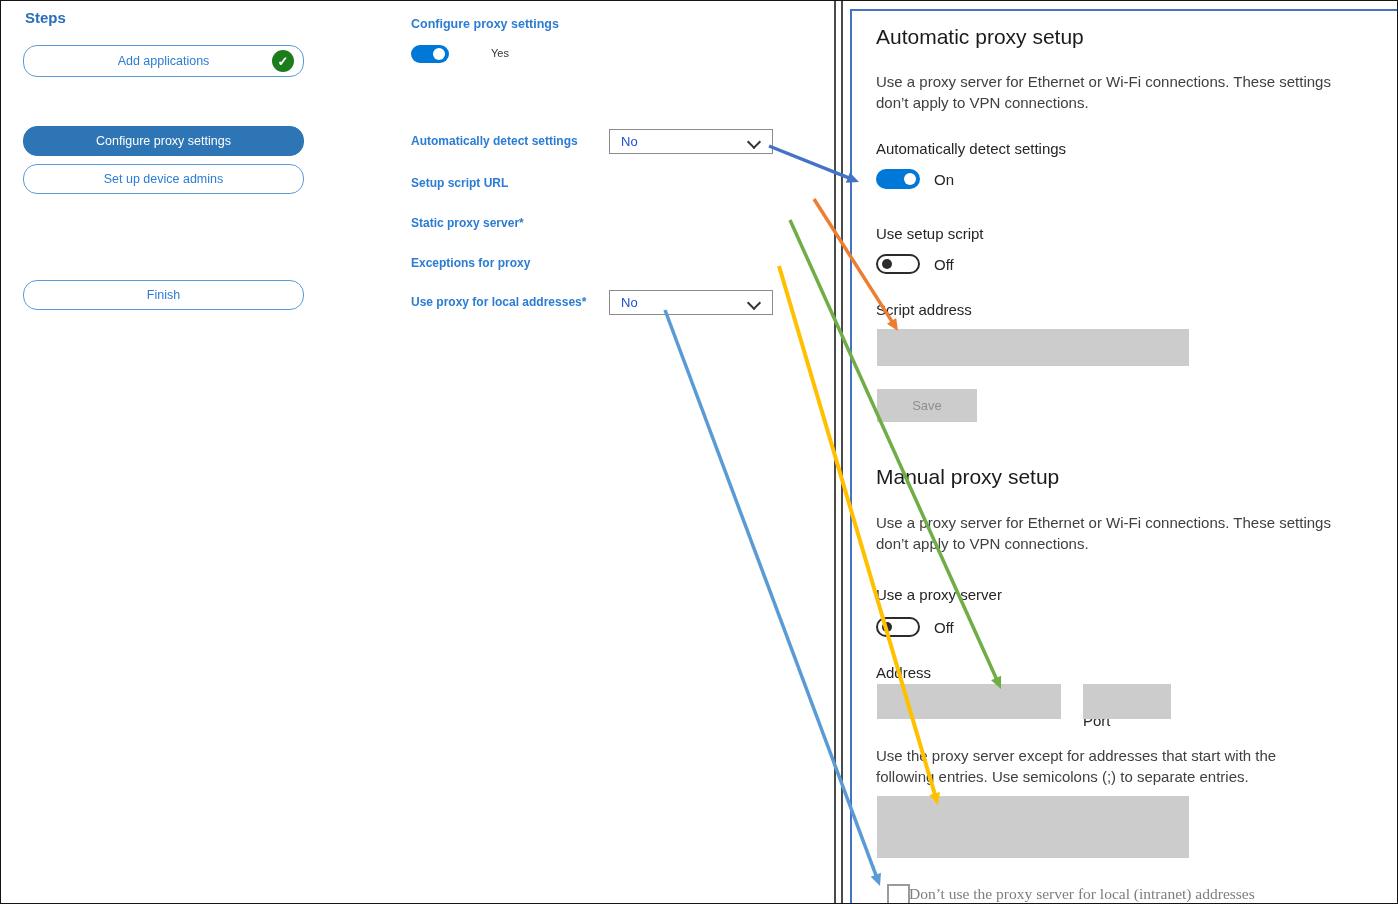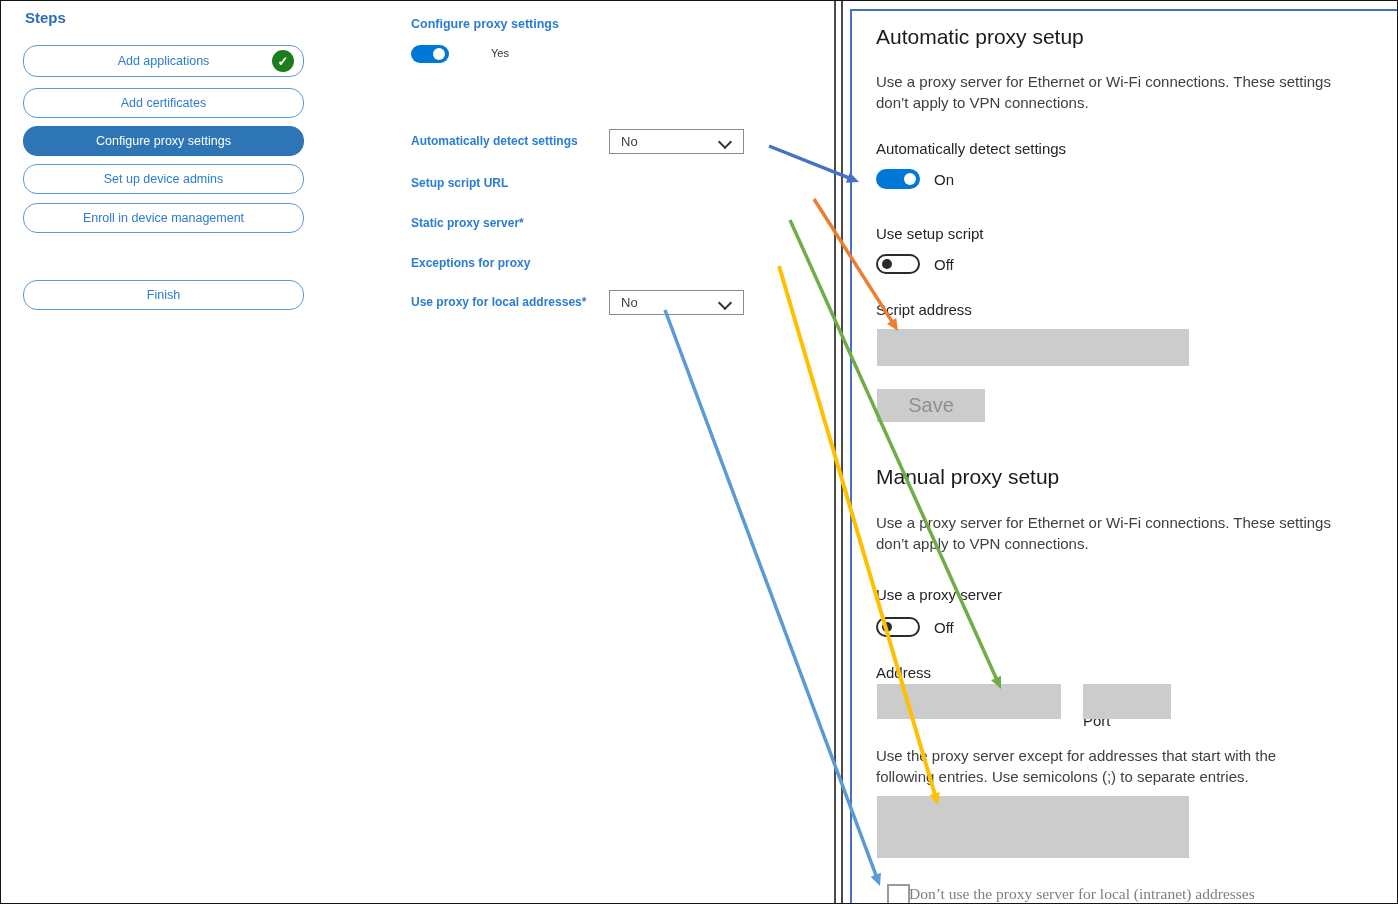--- a/index.html
+++ b/index.html
@@ -28,22 +28,22 @@
   }
 
   
   .form-title{left:410px;top:16px;font-size:12.5px;font-weight:bold;color:#2b7cd3;}
   .mini-toggle{left:410px;top:44px;width:38px;height:18px;border-radius:9px;background:#0078d7;}
   .mini-toggle .knob{position:absolute;left:22px;top:3px;width:12px;height:12px;border-radius:50%;background:#fff;}
   .yes-label{left:458px;top:46px;font-size:11px;color:#333;margin-left:32px;}
   .flabel{left:410px;font-size:12px;font-weight:bold;color:#2b7cd3;}
   .fl-1{top:133px;} .fl-2{top:175px;} .fl-3{top:215px;} .fl-4{top:255px;} .fl-5{top:294px;}
   .dropdown{
-    left:608px;width:135px;height:25px;border:1px solid #8b8b8b;background:#fff;
-    box-sizing:border-box;font-size:13px;color:#404040;display:flex;align-items:center;
+    left:608px;width:164px;height:25px;border:1px solid #8b8b8b;background:#fff;
+    box-sizing:border-box;font-size:13px;color:#1d4ed8;display:flex;align-items:center;
     padding-left:11px;cursor:pointer;
   }
   .dd-1{top:128px;} .dd-5{top:289px;}
   .chev{position:absolute;right:13px;top:7px;width:8px;height:8px;
     border-right:2px solid #333;border-bottom:2px solid #333;transform:rotate(45deg);}
   .tinput{
     left:608px;width:207px;height:25px;border:1px solid #a6a6a6;background:#fff;
     box-sizing:border-box;font-size:12.5px;color:#333;padding:0 0 0 9px;
     font-family:"Liberation Sans",sans-serif;white-space:nowrap;overflow:hidden;
   }
@@ -70,52 +70,46 @@
   .toggle.off .knob{position:absolute;left:4px;top:3px;width:10px;height:10px;border-radius:50%;background:#2b2b2b;}
   .tg-1{left:875px;top:168px;} .tg-2{left:875px;top:253px;} .tg-3{left:875px;top:616px;}
   .tglabel{font-size:15px;color:#252525;}
   .tl-1{left:933px;top:170px;} .tl-2{left:933px;top:255px;} .tl-3{left:933px;top:618px;}
   .grayfield{background:#cccccc;}
   .gf-script{left:876px;top:328px;width:312px;height:37px;}
   .gf-addr{left:876px;top:683px;width:184px;height:35px;}
   .gf-port{left:1082px;top:683px;width:88px;height:35px;}
   .gf-exc{left:876px;top:795px;width:312px;height:62px;}
   .save-btn{
-    left:876px;top:388px;width:108px;height:33px;background:#cccccc;border:none;
-    color:#8f8f8f;font-size:20px;font-family:"Liberation Sans",sans-serif;
+    left:876px;top:388px;width:100px;height:33px;background:#cccccc;border:none;
+    color:#8f8f8f;font-size:13px;font-family:"Liberation Sans",sans-serif;
   }
   .cbox{left:886px;top:883px;width:19px;height:19px;border:2px solid #9a9a9a;background:#fff;box-sizing:content-box;cursor:pointer;}
   .cbox-label{left:908px;top:884px;font-size:15.5px;color:#7e7e7e;font-family:Liberation Serif, serif;}
 
   #arrow-layer{position:absolute;left:0;top:0;z-index:50;pointer-events:none;}
 </style>
 </head>
 <body>
 
 <div id="stage">
 
   <div class="abs steps-title">Steps</div>
 
   <div class="abs step-btn step-1">
     <span>Add applications</span>
     <span class="check-badge">
         <span>✓</span>
       </span>
   </div>
-  <div class="abs step-btn step-2">
-    <span>Add certificates</span>
-  </div>
   <div class="abs step-btn sel step-3">
     <span>Configure proxy settings</span>
   </div>
   <div class="abs step-btn step-4">
     <span>Set up device admins</span>
-  </div>
-  <div class="abs step-btn step-5">
-    <span>Enroll in device management</span>
   </div>
   <div class="abs step-btn step-7">
     <span>Finish</span>
   </div>
 
   <div class="abs form-title">Configure proxy settings</div>
   <div class="abs mini-toggle">
       <span class="knob"></span>
     </div>
   <div class="abs yes-label">Yes</div>

